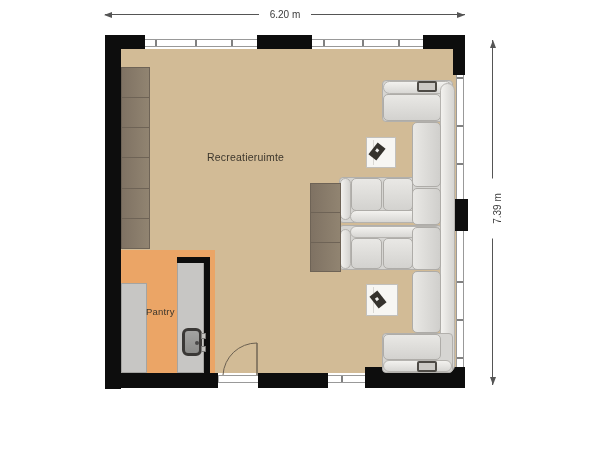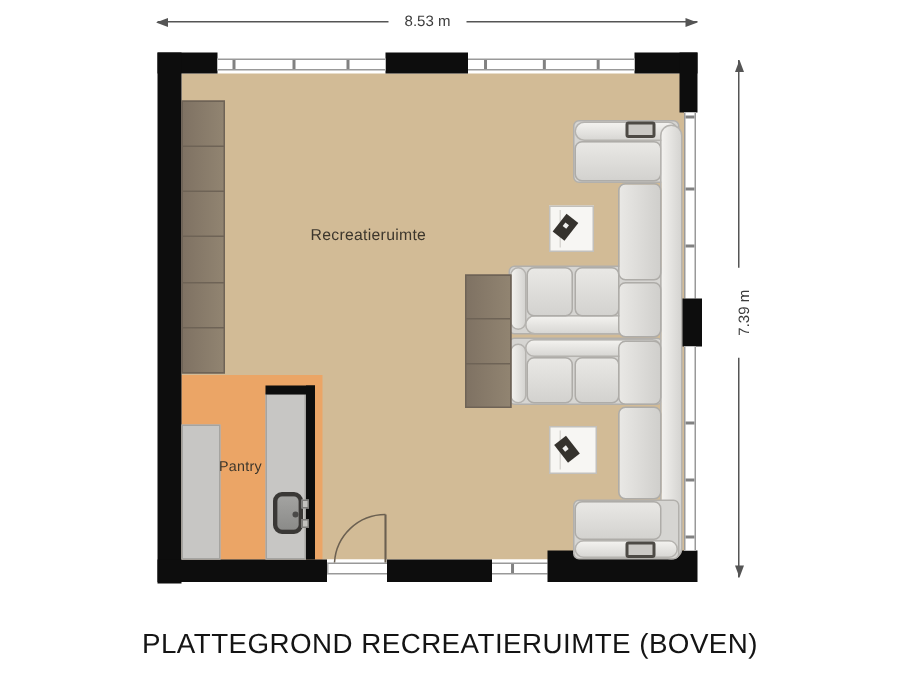--- a/index.html
+++ b/index.html
@@ -75,21 +75,21 @@
 </style>
 </head>
 <body>
 
 <div class="stage">
 
   <div>
     <div class="abs dim-line" style="left:105px;top:14px;width:360px;height:1px;"></div>
     <div class="abs arr left" style="left:104px;top:12px;"></div>
     <div class="abs arr right" style="left:457px;top:12px;"></div>
-    <div class="abs dim-label" style="left:259px;top:8px;width:42px;">8.53 m</div>
+    <div class="abs dim-label" style="left:259px;top:8px;width:42px;">6.20 m</div>
   </div>
 
   <div>
     <div class="abs dim-line" style="left:492px;top:40px;width:1px;height:345px;"></div>
     <div class="abs arr up" style="left:490px;top:40px;"></div>
     <div class="abs arr down" style="left:490px;top:377px;"></div>
     <div class="abs dim-label" style="left:467px;top:202px;width:50px;transform:rotate(-90deg);">7.39 m</div>
   </div>
 
   <div class="abs floor-main" style="left:121px;top:49px;width:335px;height:324px;"></div>
@@ -176,15 +176,14 @@
   </div>
 
   <div class="abs ctable" style="left:366px;top:137px;width:30px;height:31px;"></div>
   <div class="abs mag" style="left:372px;top:144px;width:10px;height:15px;transform:rotate(38deg);"></div>
   <div class="abs ctable" style="left:366px;top:284px;width:32px;height:32px;"></div>
   <div class="abs mag" style="left:373px;top:292px;width:10px;height:15px;transform:rotate(-38deg);"></div>
 
   <div class="abs room-label" style="left:207px;top:151px;">Recreatieruimte</div>
   <div class="abs room-label" style="left:146px;top:306px;font-size:9.5px;">Pantry</div>
 
-  <div class="abs plan-title">PLATTEGROND RECREATIERUIMTE (BOVEN)</div>
 
 </div>
 
 </body></html>

